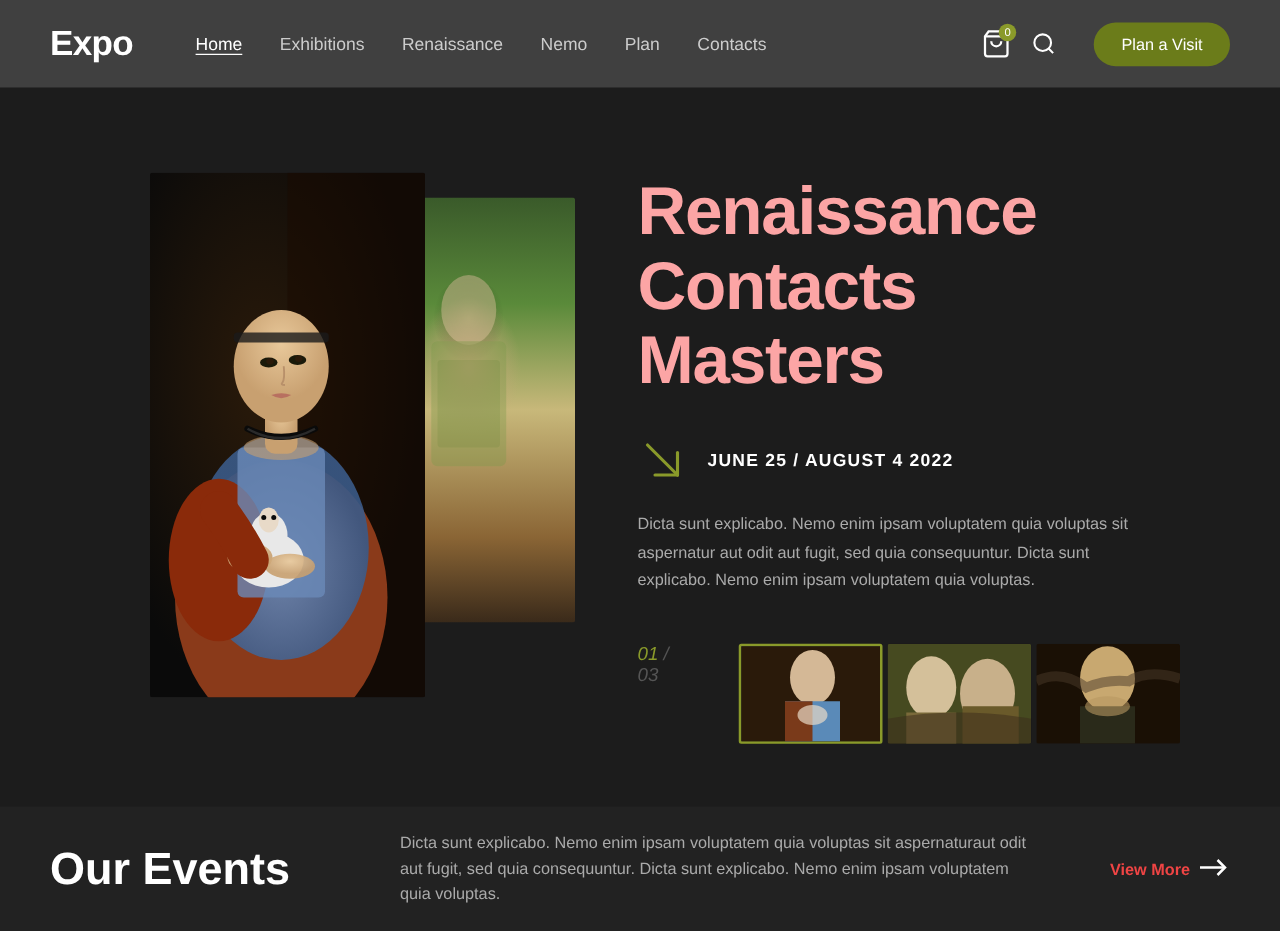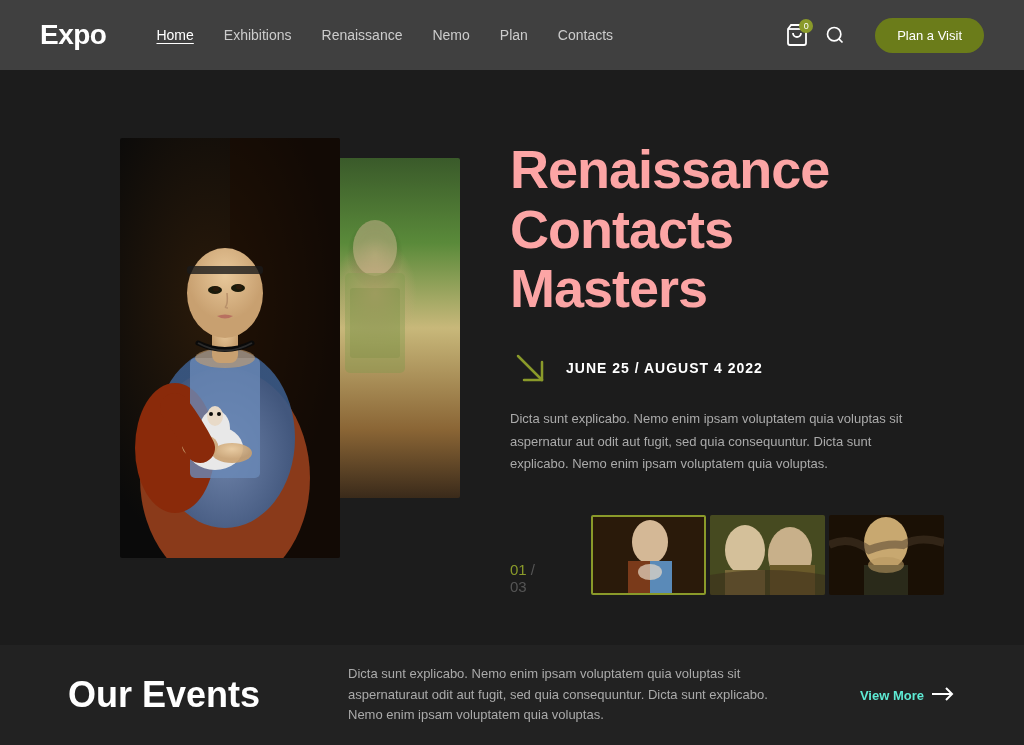--- a/index.html
+++ b/index.html
@@ -182,22 +182,23 @@
       font-size: 13px;
       line-height: 1.7;
       color: #aaa;
       max-width: 420px;
       margin-bottom: 40px;
     }
 
     
     .hero-bottom {
       display: flex;
-      align-items: flex-end;
+      align-items: flex-start;
       gap: 30px;
+      font-style: italic;
     }
     .counter {
       font-size: 15px;
       color: #8a9a2a;
       font-weight: 500;
       margin-right: 10px;
     }
     .counter span {
       color: #555;
     }
@@ -216,41 +217,41 @@
     .thumb.active {
       border: 2px solid #8a9a2a;
     }
 
     
     .events-section {
       background: #222;
       height: 100px;
       display: flex;
       align-items: center;
-      padding: 0 68px;
+      padding: 0 40px;
       gap: 60px;
     }
     .events-title {
       font-size: 36px;
       font-weight: 700;
       color: #fff;
       white-space: nowrap;
       min-width: 220px;
     }
     .events-desc {
       font-size: 13px;
       line-height: 1.6;
       color: #aaa;
       flex: 1;
     }
     .view-more {
       display: flex;
       align-items: center;
       gap: 8px;
-      color: #5eead4;
+      color: #ef4444;
       font-size: 13px;
       font-weight: 600;
       white-space: nowrap;
       cursor: pointer;
     }
     .view-more-arrow {
       display: inline-block;
     }
   </style>
 </head>

